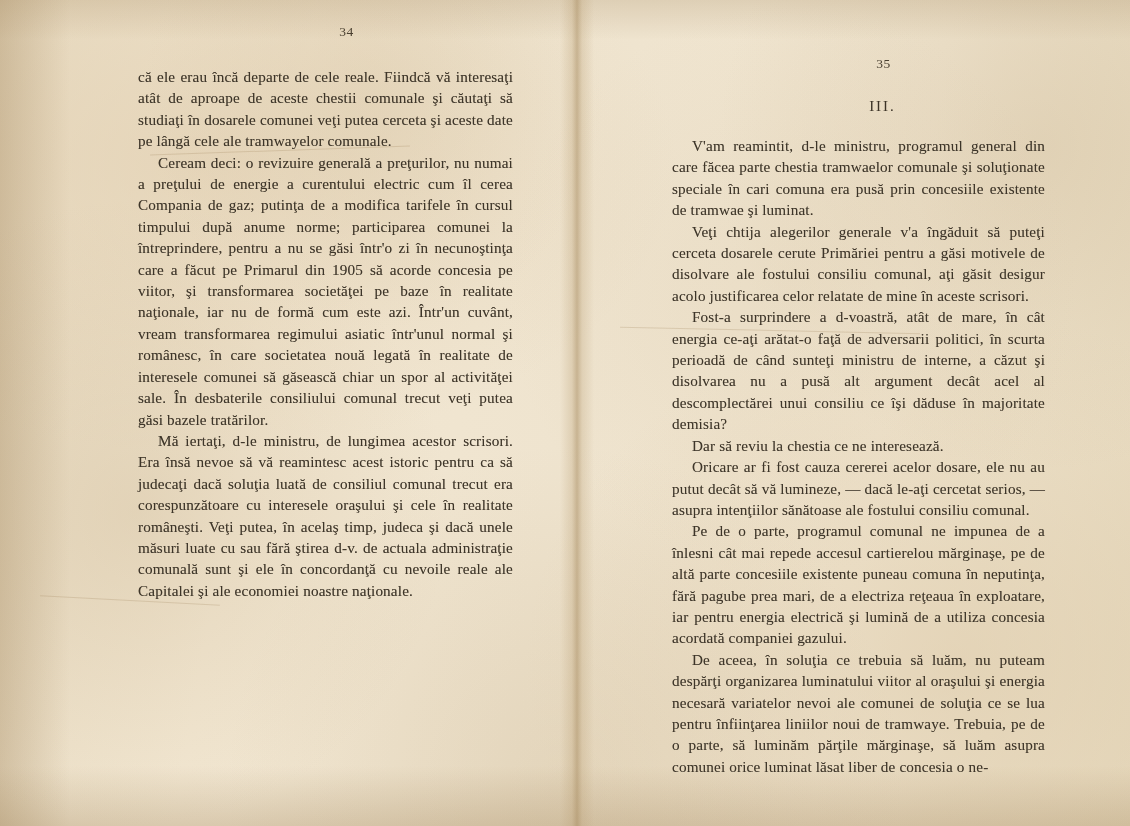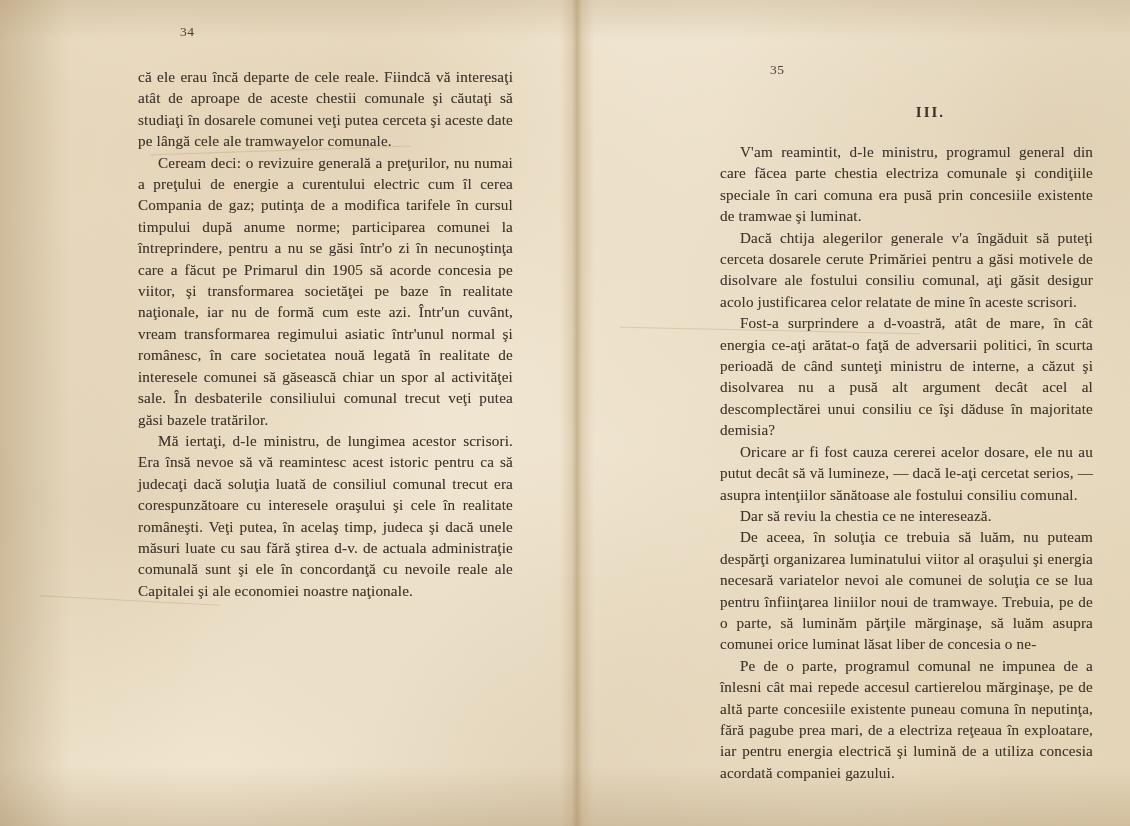--- a/index.html
+++ b/index.html
@@ -63,36 +63,37 @@
     position: absolute; top:0; left:0; width:1130px; height: 40px;
     background: linear-gradient(180deg, rgba(160,132,90,0.22), rgba(160,132,90,0));
     pointer-events: none;
   }
 
   .page {
     position: absolute;
     color: #3b3326;
   }
   .page-left  { left: 138px; top: 24px;  width: 375px; }
-  .page-right { left: 672px; top: 62px;  width: 373px; margin-left: 48px; }
+  .page-right { left: 672px; top: 56px;  width: 373px; }
 
   .folio {
     font-size: 13.5px;
     letter-spacing: 0.5px;
+    text-align: center;
     color: #4a4031;
     margin-bottom: 26px;
   }
   .folio-left  { margin-left: 42px; }
   .folio-right { margin-left: 50px; }
 
   .chapter {
     text-align: center;
     font-size: 15px;
     letter-spacing: 2px;
-    font-weight: bold;
+    font-weight: normal;
     color: #3c3327;
     margin: 2px 0 20px 48px;
   }
 
   p {
     margin: 0;
     font-size: 15.2px;
     line-height: 21.4px;
     text-align: justify;
     text-justify: inter-word;
@@ -130,21 +131,21 @@
   <div class="page page-left">
     <div class="folio folio-left">34</div>
     <p class="noindent">că ele erau încă departe de cele reale. Fiindcă vă interesaţi atât de aproape de aceste chestii comunale şi căutaţi să studiaţi în dosarele comunei veţi putea cerceta şi aceste date pe lângă cele ale tramwayelor comunale.</p>
     <p>Ceream deci: o revizuire generală a preţurilor, nu numai a preţului de energie a curentului electric cum îl cerea Compania de gaz; putinţa de a modifica tarifele în cursul timpului după anume norme; participarea comunei la întreprindere, pentru a nu se găsi într'o zi în necunoştinţa care a făcut pe Primarul din 1905 să acorde concesia pe viitor, şi transformarea societăţei pe baze în realitate naţionale, iar nu de formă cum este azi. Într'un cuvânt, vream transformarea regimului asiatic într'unul normal şi românesc, în care societatea nouă legată în realitate de interesele comunei să găsească chiar un spor al activităţei sale. În desbaterile consiliului comunal trecut veţi putea găsi bazele tratărilor.</p>
     <p>Mă iertaţi, d-le ministru, de lungimea acestor scrisori. Era însă nevoe să vă reamintesc acest istoric pentru ca să judecaţi dacă soluţia luată de consiliul comunal trecut era corespunzătoare cu interesele oraşului şi cele în realitate româneşti. Veţi putea, în acelaş timp, judeca şi dacă unele măsuri luate cu sau fără ştirea d-v. de actuala administraţie comunală sunt şi ele în concordanţă cu nevoile reale ale Capitalei şi ale economiei noastre naţionale.</p>
   </div>
 
   <div class="page page-right">
     <div class="folio folio-right">35</div>
     <div class="chapter">III.</div>
-    <p>V'am reamintit, d-le ministru, programul general din care făcea parte chestia electriza comunale şi condiţiile speciale în cari comuna era pusă prin concesiile existente de tramwae şi luminat.</p>
-    <p>Dacă chtija alegerilor generale v'a îngăduit să puteţi cerceta dosarele cerute Primăriei pentru a găsi motivele de disolvare ale fostului consiliu comunal, aţi găsit desigur acolo justificarea celor relatate de mine în aceste scrisori.</p>
+    <p>V'am reamintit, d-le ministru, programul general din care făcea parte chestia tramwaelor comunale şi soluţionate speciale în cari comuna era pusă prin concesiile existente de tramwae şi luminat.</p>
+    <p>Veţi chtija alegerilor generale v'a îngăduit să puteţi cerceta dosarele cerute Primăriei pentru a găsi motivele de disolvare ale fostului consiliu comunal, aţi găsit desigur acolo justificarea celor relatate de mine în aceste scrisori.</p>
     <p>Fost-a surprindere a d-voastră, atât de mare, în cât energia ce-aţi arătat-o faţă de adversarii politici, în scurta perioadă de când sunteţi ministru de interne, a căzut şi disolvarea nu a pusă alt argument decât acel al descomplectărei unui consiliu ce îşi dăduse în majoritate demisia?</p>
+    <p>Dar să reviu la chestia ce ne interesează.</p>
     <p>Oricare ar fi fost cauza cererei acelor dosare, ele nu au putut decât să vă lumineze, — dacă le-aţi cercetat serios, —asupra intenţiilor sănătoase ale fostului consiliu comunal.</p>
-    <p>Dar să reviu la chestia ce ne interesează.</p>
+    <p>Pe de o parte, programul comunal ne impunea de a înlesni cât mai repede accesul cartierelou mărginaşe, pe de altă parte concesiile existente puneau comuna în neputinţa, fără pagube prea mari, de a electriza reţeaua în exploatare, iar pentru energia electrică şi lumină de a utiliza concesia acordată companiei gazului.</p>
     <p>De aceea, în soluţia ce trebuia să luăm, nu puteam despărţi organizarea luminatului viitor al oraşului şi energia necesară variatelor nevoi ale comunei de soluţia ce se lua pentru înfiinţarea liniilor noui de tramwaye. Trebuia, pe de o parte, să luminăm părţile mărginaşe, să luăm asupra comunei orice luminat lăsat liber de concesia o ne-</p>
-    <p>Pe de o parte, programul comunal ne impunea de a înlesni cât mai repede accesul cartierelou mărginaşe, pe de altă parte concesiile existente puneau comuna în neputinţa, fără pagube prea mari, de a electriza reţeaua în exploatare, iar pentru energia electrică şi lumină de a utiliza concesia acordată companiei gazului.</p>
   </div>
 </div>
 
 </body></html>

